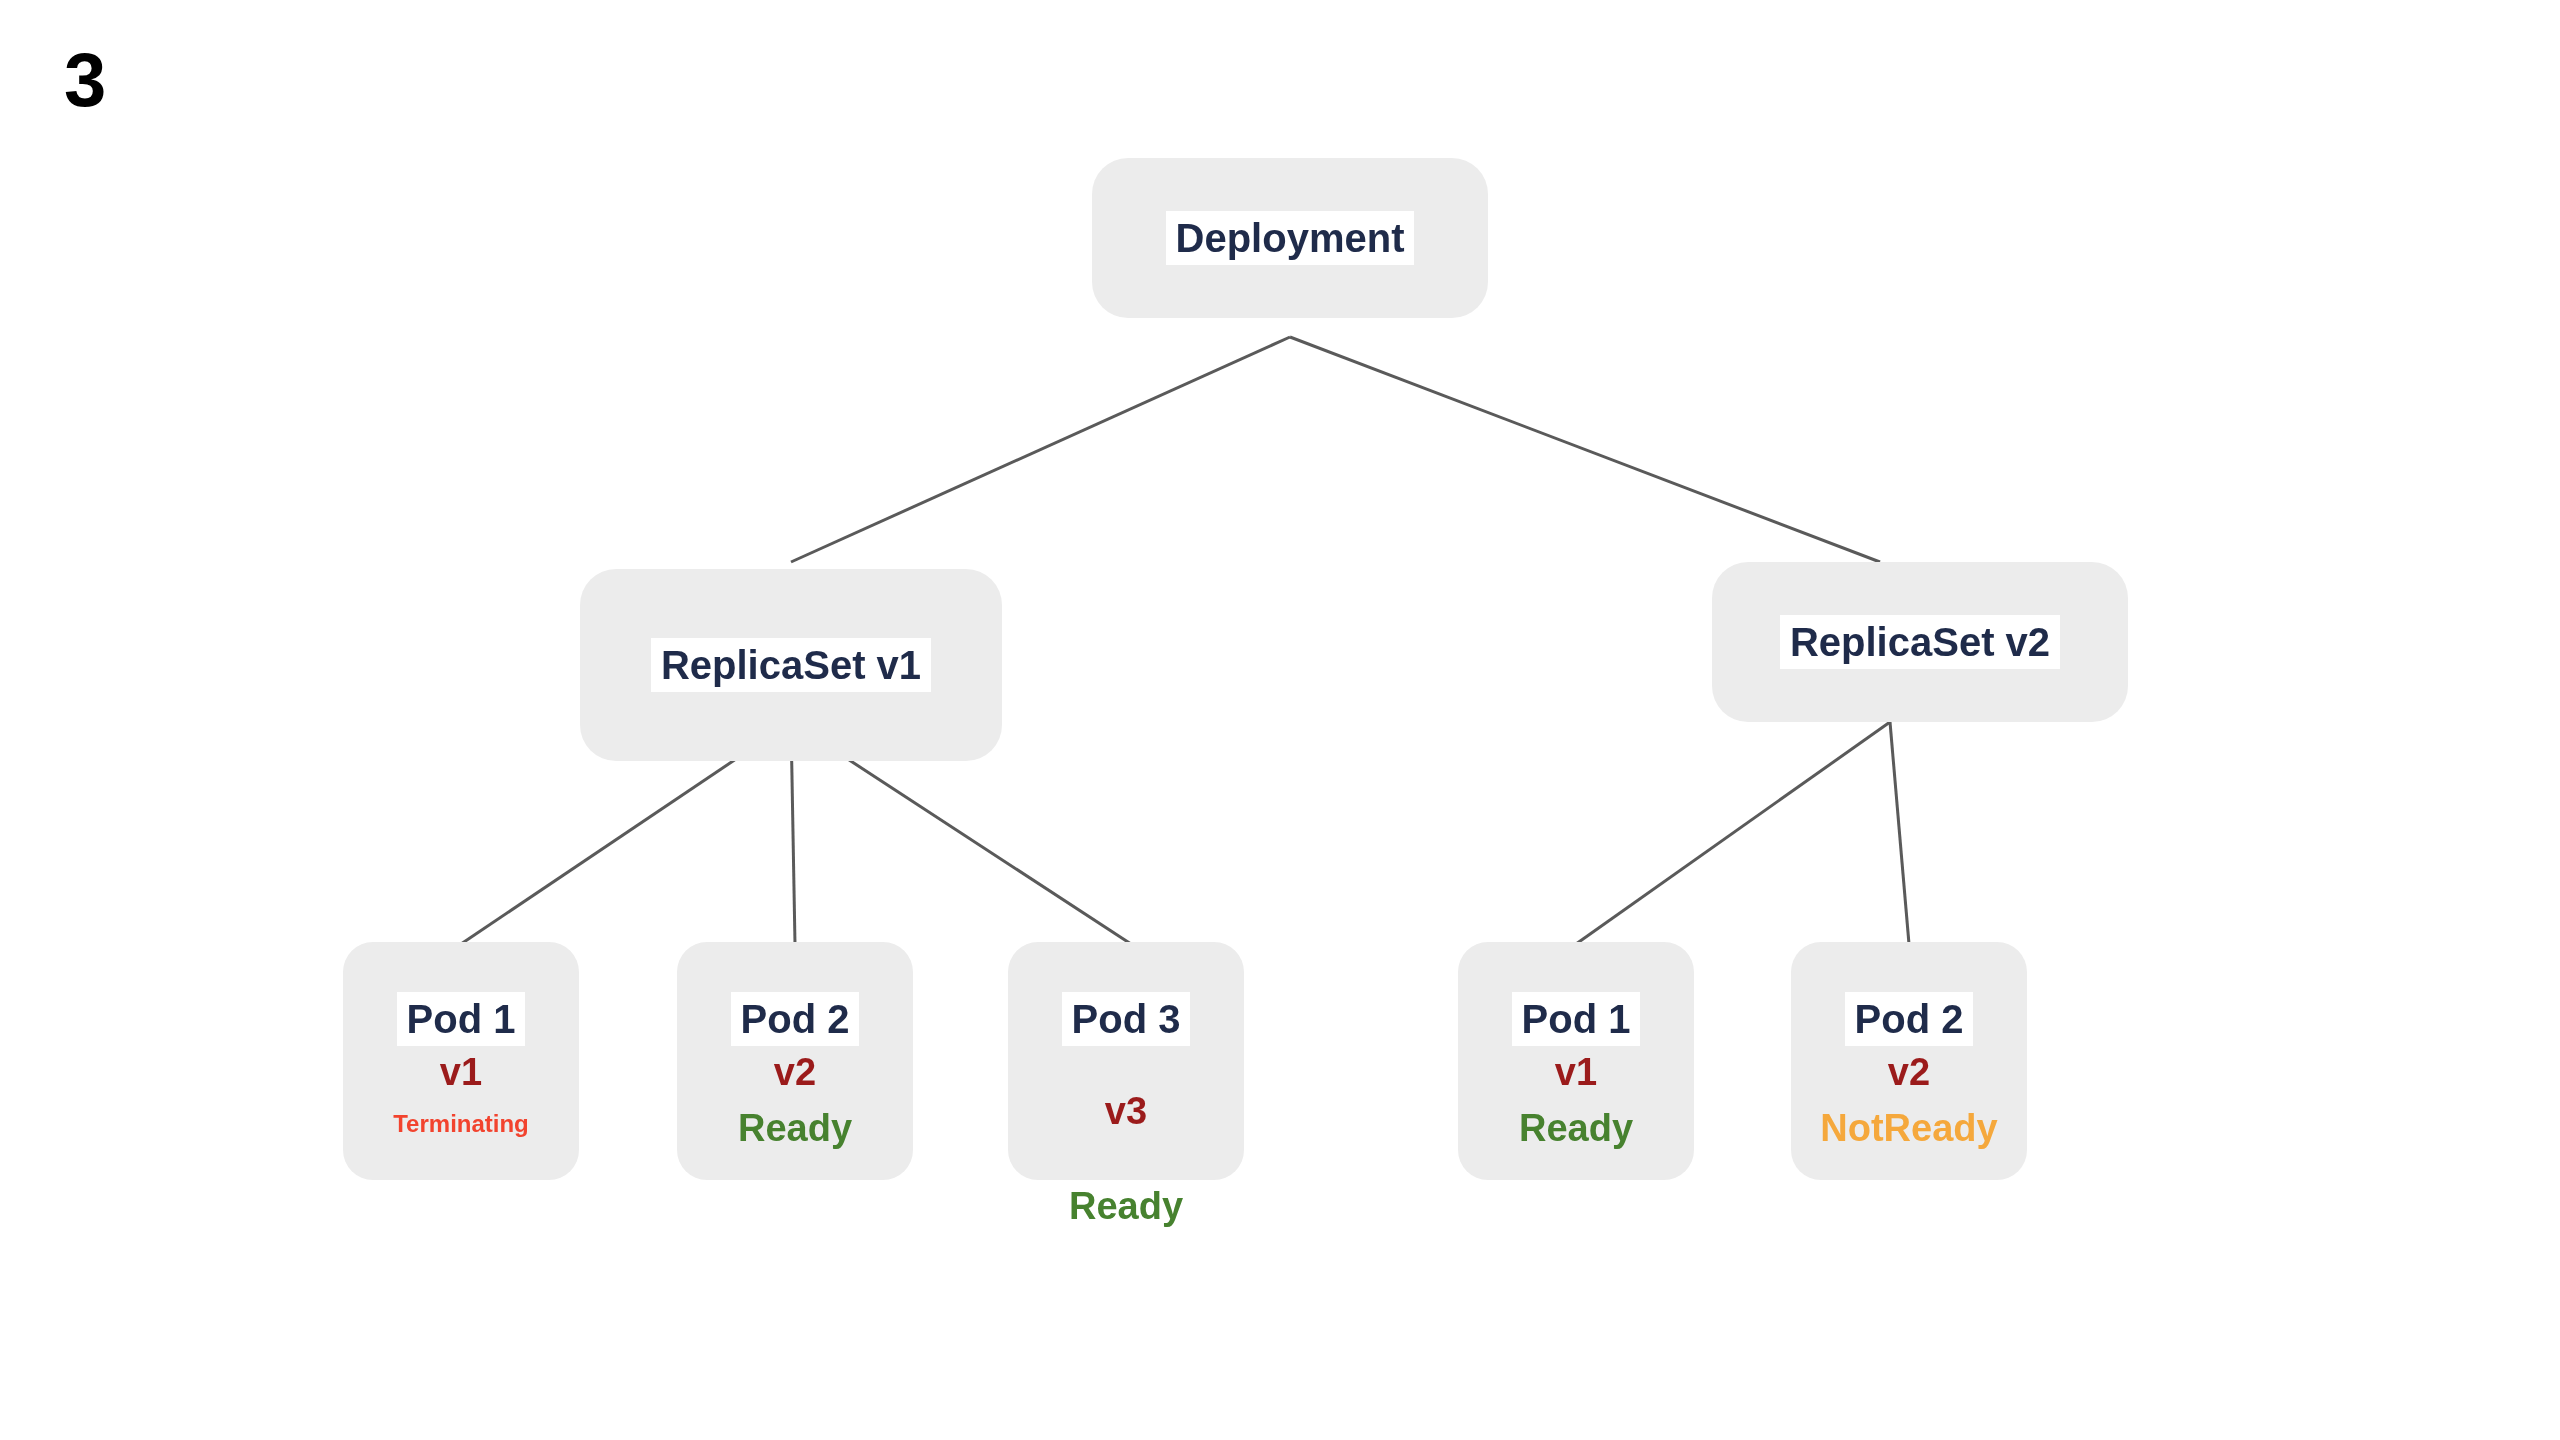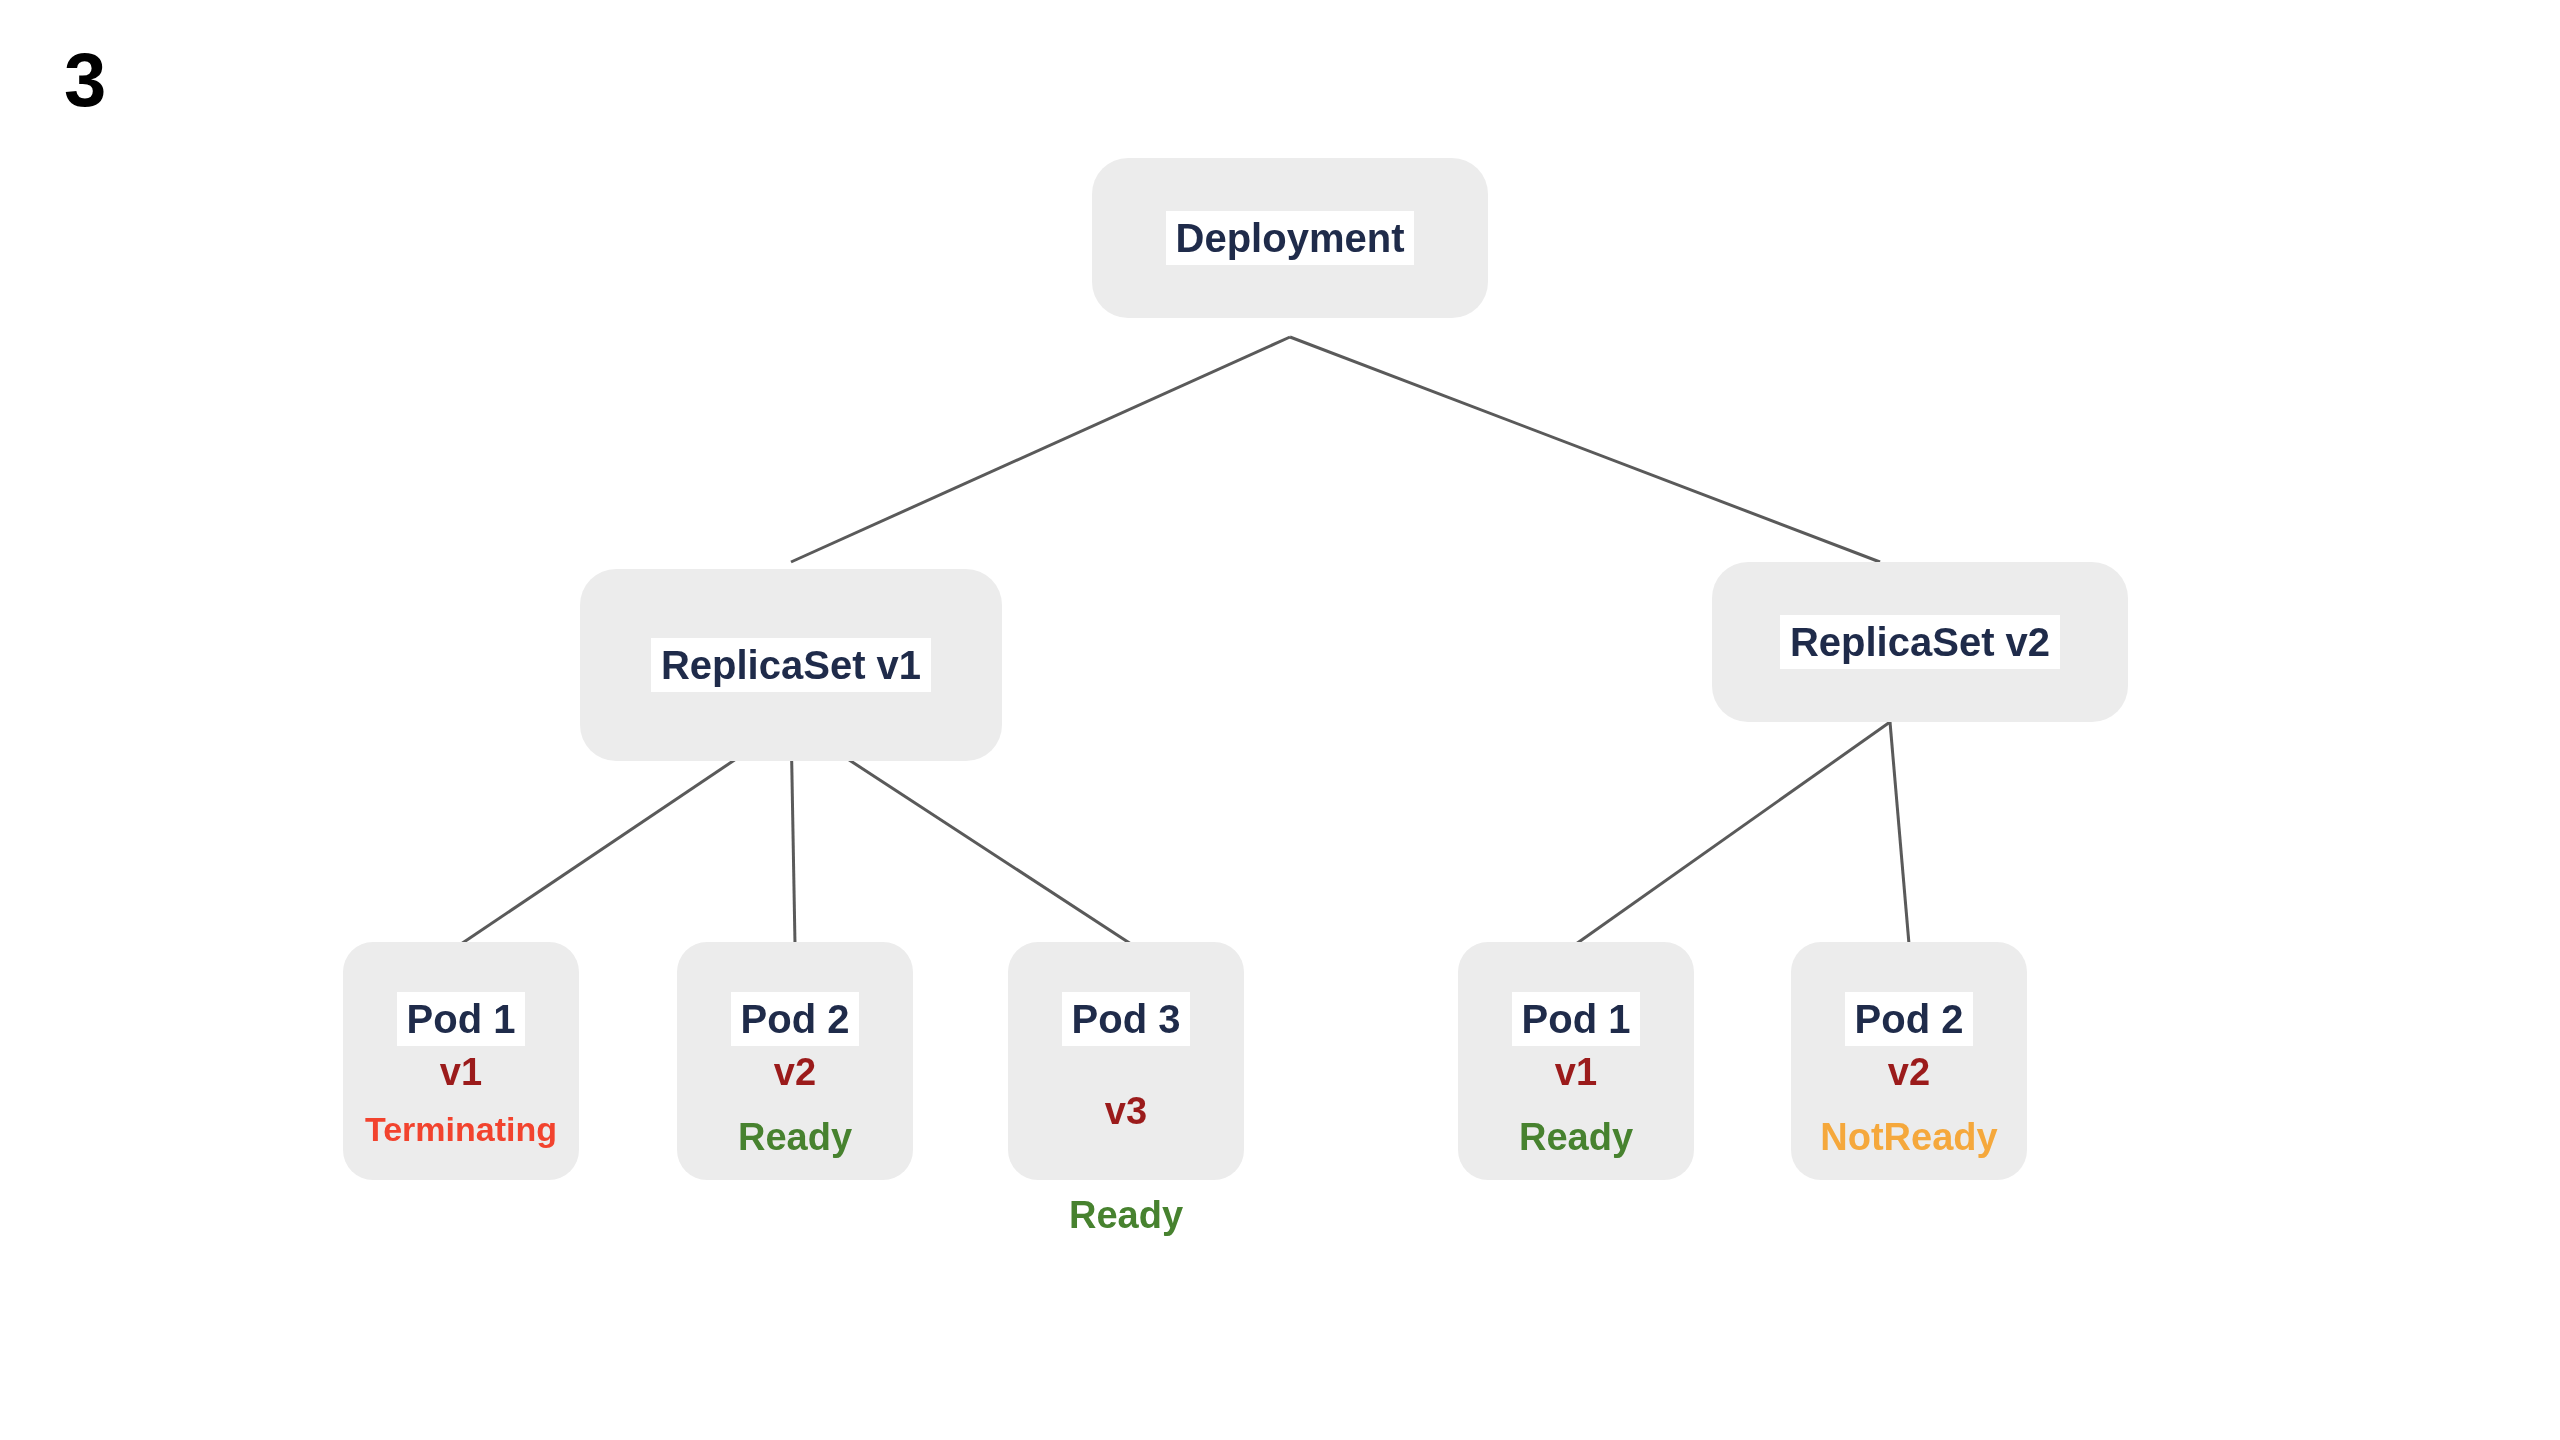--- a/index.html
+++ b/index.html
@@ -49,27 +49,27 @@
     white-space: nowrap;
   }
   .pod-version {
     margin-top: 5px;
     font-size: 38px;
     font-weight: bold;
     color: #9b1b1b;
     line-height: 1.15;
   }
   .pod-status {
-    margin-top: 21px;
+    margin-top: 12px;
     font-size: 38px;
     font-weight: bold;
     line-height: 1.15;
   }
   .pod-status[data-status="ready"] { color: #47822f; }
-  .pod-status[data-status="terminating"] { color: #f2432e; font-size: 34px; margin-top: 15px; }
+  .pod-status[data-status="terminating"] { color: #f2432e; font-size: 24px; margin-top: 15px; }
   .pod-status[data-status="notready"] { color: #f5a83c; text-align: center; }
 
   
   .node-deployment { left: 1092px; top: 158px; width: 396px; height: 160px; align-items: center; }
   .node-rs1        { left: 580px;  top: 562px; width: 422px; height: 192px; margin-top: 7px; }
   .node-rs2        { left: 1712px; top: 562px; width: 416px; height: 160px; }
   .node-pod        { top: 942px; width: 236px; height: 238px; }
   .node-pod-l1 { left: 343px; }
   .node-pod-l2 { left: 677px; }
   .node-pod-l3 { left: 1008px; gap: 39px; }

